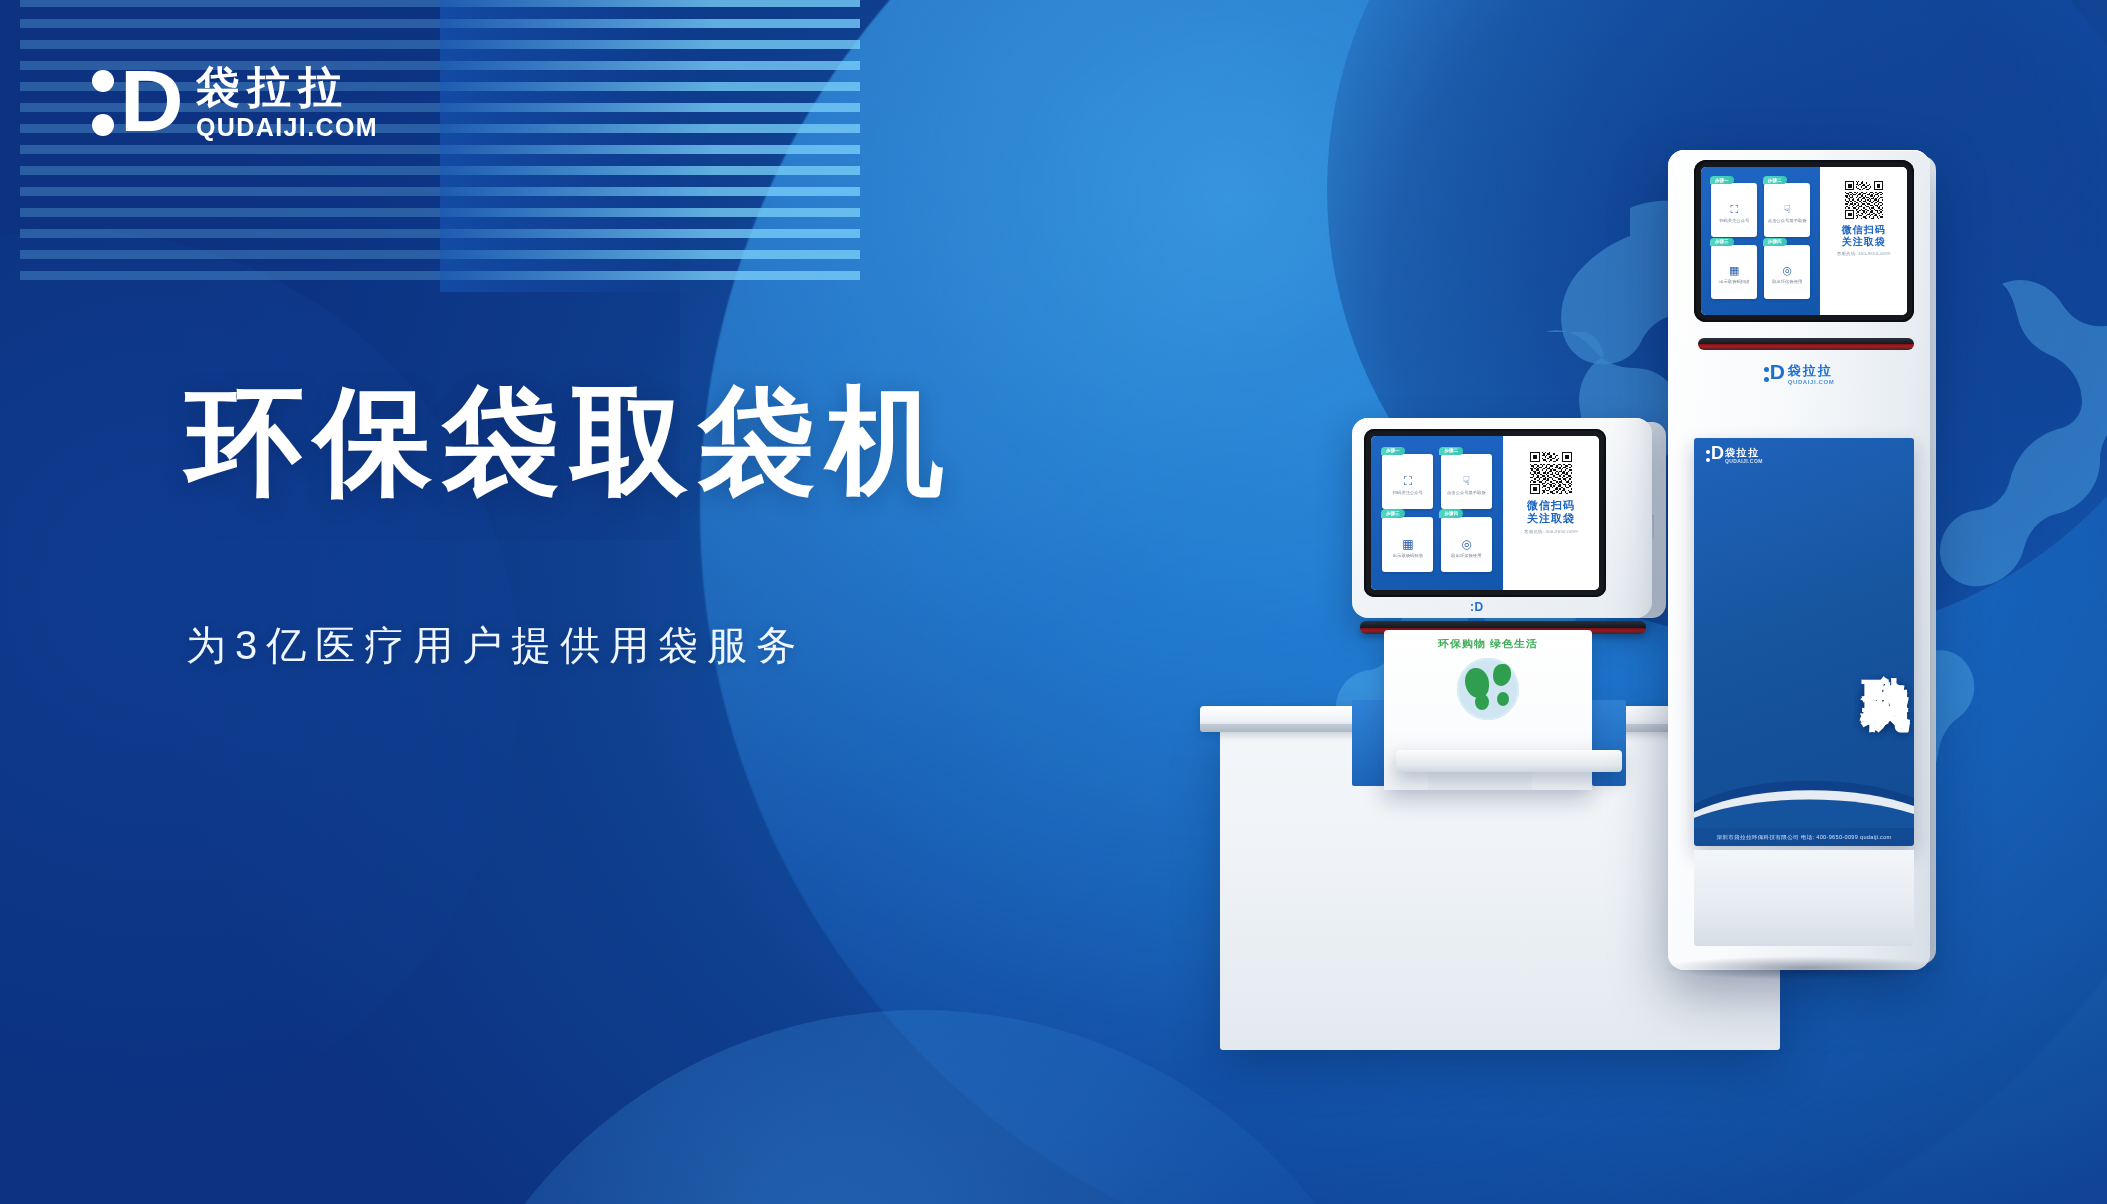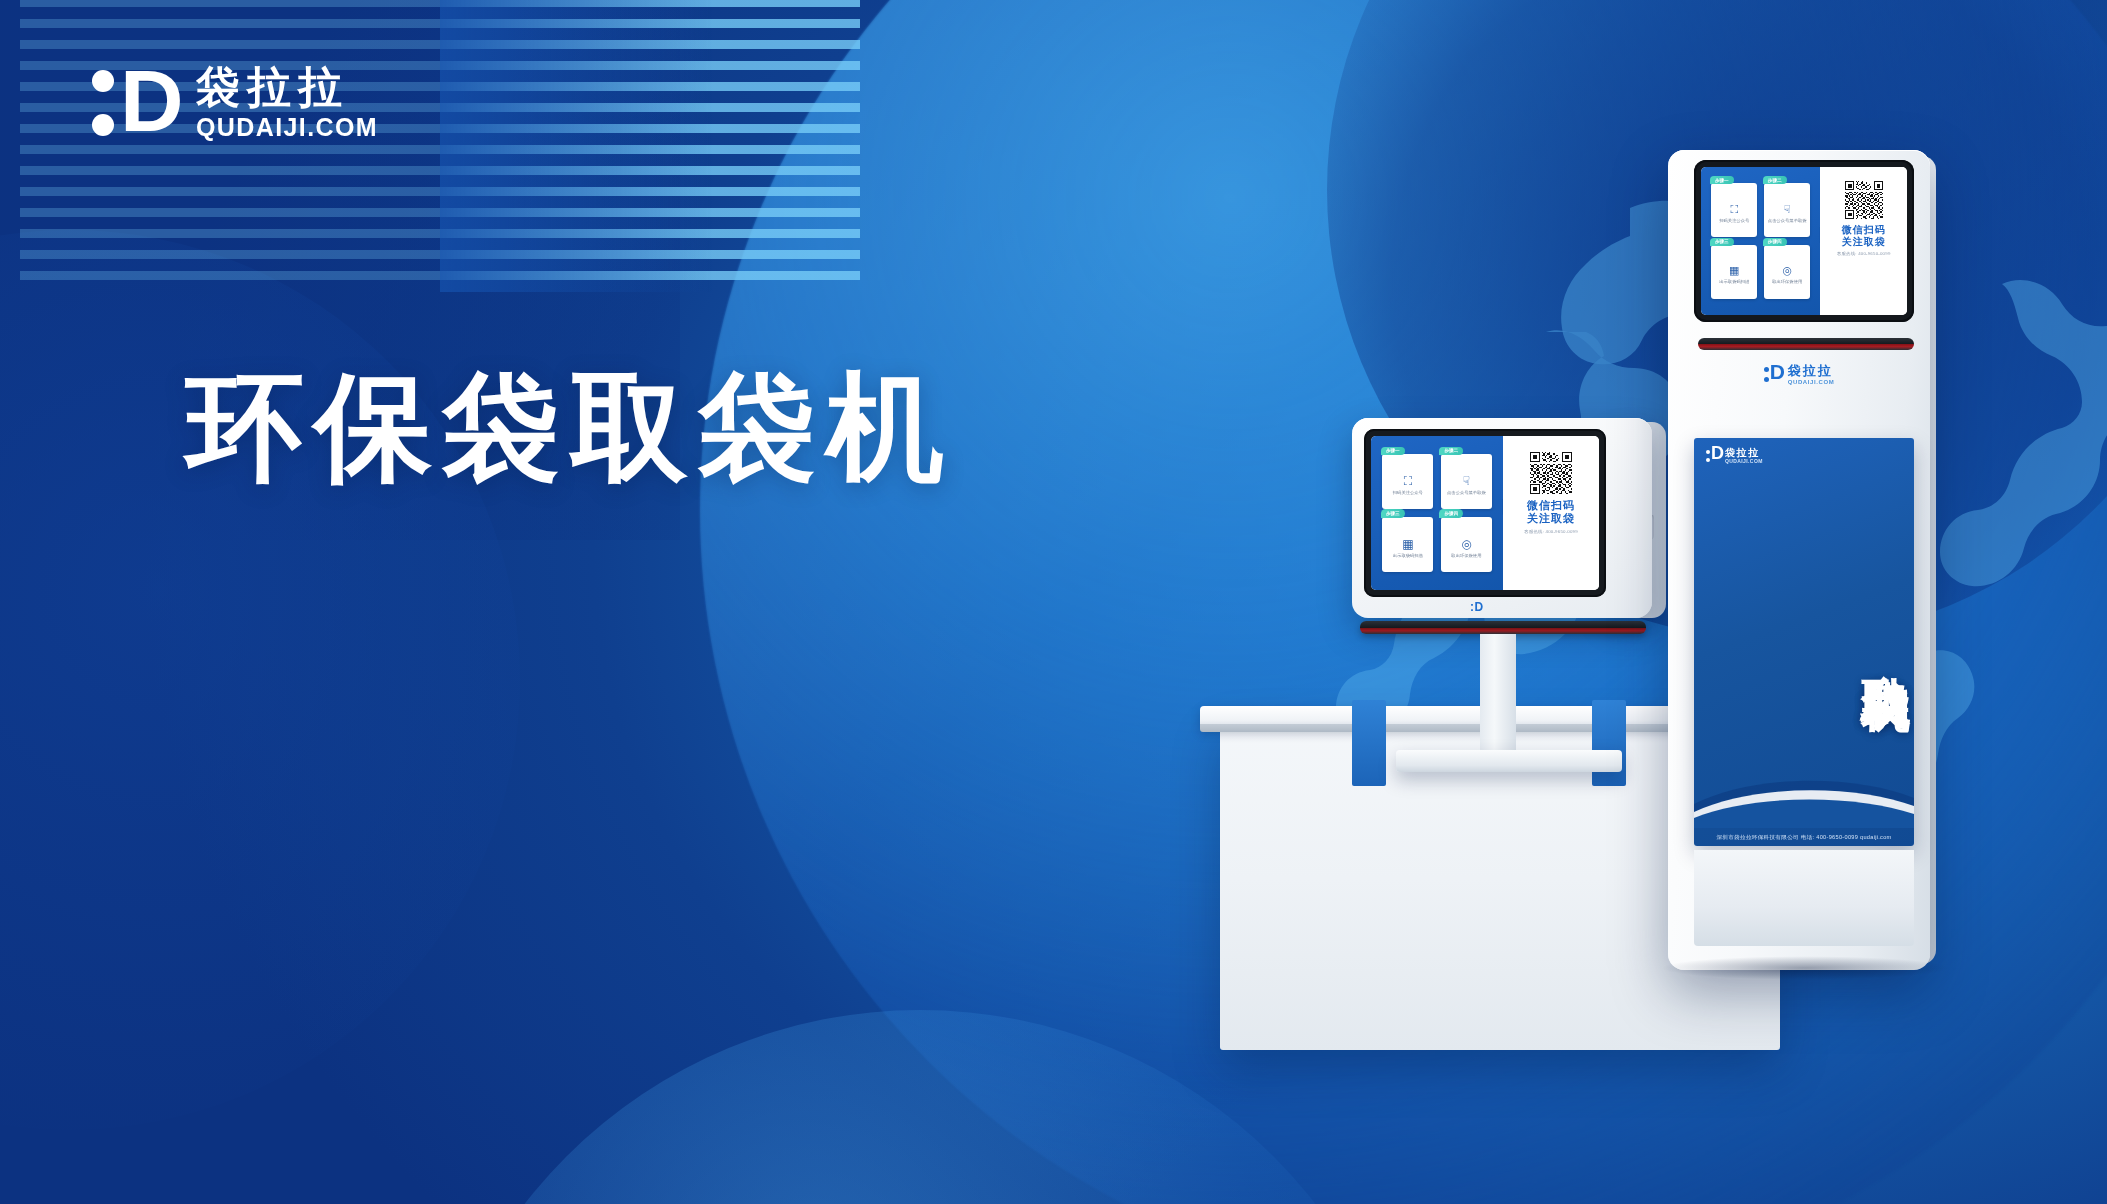--- a/index.html
+++ b/index.html
@@ -79,21 +79,21 @@
     font-size:88px;line-height:70px;font-weight:700;font-family:"Liberation Sans",sans-serif;
   }
   .logo-text{display:flex;flex-direction:column;}
   .logo-cn{color:#fff;font-size:44px;font-weight:700;letter-spacing:7px;line-height:1.06;}
   .logo-en{color:#fff;font-size:25px;font-weight:700;letter-spacing:1.4px;margin-top:3px;}
 
   
   .copy{position:absolute;left:186px;top:368px;width:1040px;}
   .h1{
     color:#fff;font-size:118px;font-weight:700;letter-spacing:10px;line-height:1.0;
-    text-shadow:0 4px 22px rgba(4,26,70,.30);white-space:nowrap;
+    text-shadow:0 4px 22px rgba(4,26,70,.30);white-space:nowrap;margin-top:14px;
   }
   .h1.second{margin-top:122px;}
   .sub{
     margin-top:118px;color:#eef6ff;font-size:40px;font-weight:400;letter-spacing:9px;white-space:nowrap;
     text-shadow:0 2px 10px rgba(4,26,70,.25);
   }
 
   
   .scene{position:absolute;left:1180px;top:150px;width:900px;height:870px;}
 
@@ -306,20 +306,21 @@
       <span class="dletter">D</span>
     </div>
     <div class="logo-text">
       <span class="logo-cn">袋拉拉</span>
       <span class="logo-en">QUDAIJI.COM</span>
     </div>
   </div>
 
   <div class="copy">
     <div class="h1">环保袋取袋机</div>
+    <div class="sub">为3亿医疗用户提供用袋服务</div>
   </div>
 
   <div class="scene">
 
     <div class="counter"></div>
     <div class="counter-top"></div>
     <div class="counter-edge"></div>
 
     <div class="mini">
       <div class="mini-side">
@@ -569,20 +570,30 @@
               <div class="scr-r-sm">客服热线: 400-9650-0099</div>
             </div>
           </div>
         </div>
         <div class="mini-brand">:D</div>
       </div>
       <div class="mini-slot"></div>
       <div class="mini-bagblue-l"></div>
       <div class="mini-bagblue-r"></div>
       <div class="mini-stand-neck"></div>
+      <div class="mini-bagpanel">
+        <div class="bag-green-text">环保购物 绿色生活</div>
+        <div class="earth-icon">
+          <span class="land l1"></span>
+            <span class="land l2"></span>
+          <span class="land l3"></span>
+            <span class="land l4"></span>
+        </div>
+        <div class="bag-notch"></div>
+      </div>
       <div class="mini-base"></div>
     </div>
 
     <div class="kiosk">
       <div class="kiosk-rsid">
         <span class="side-knob"></span>
       </div>
       <div class="kiosk-body">
         <div class="kiosk-head">
           <div class="screen">

